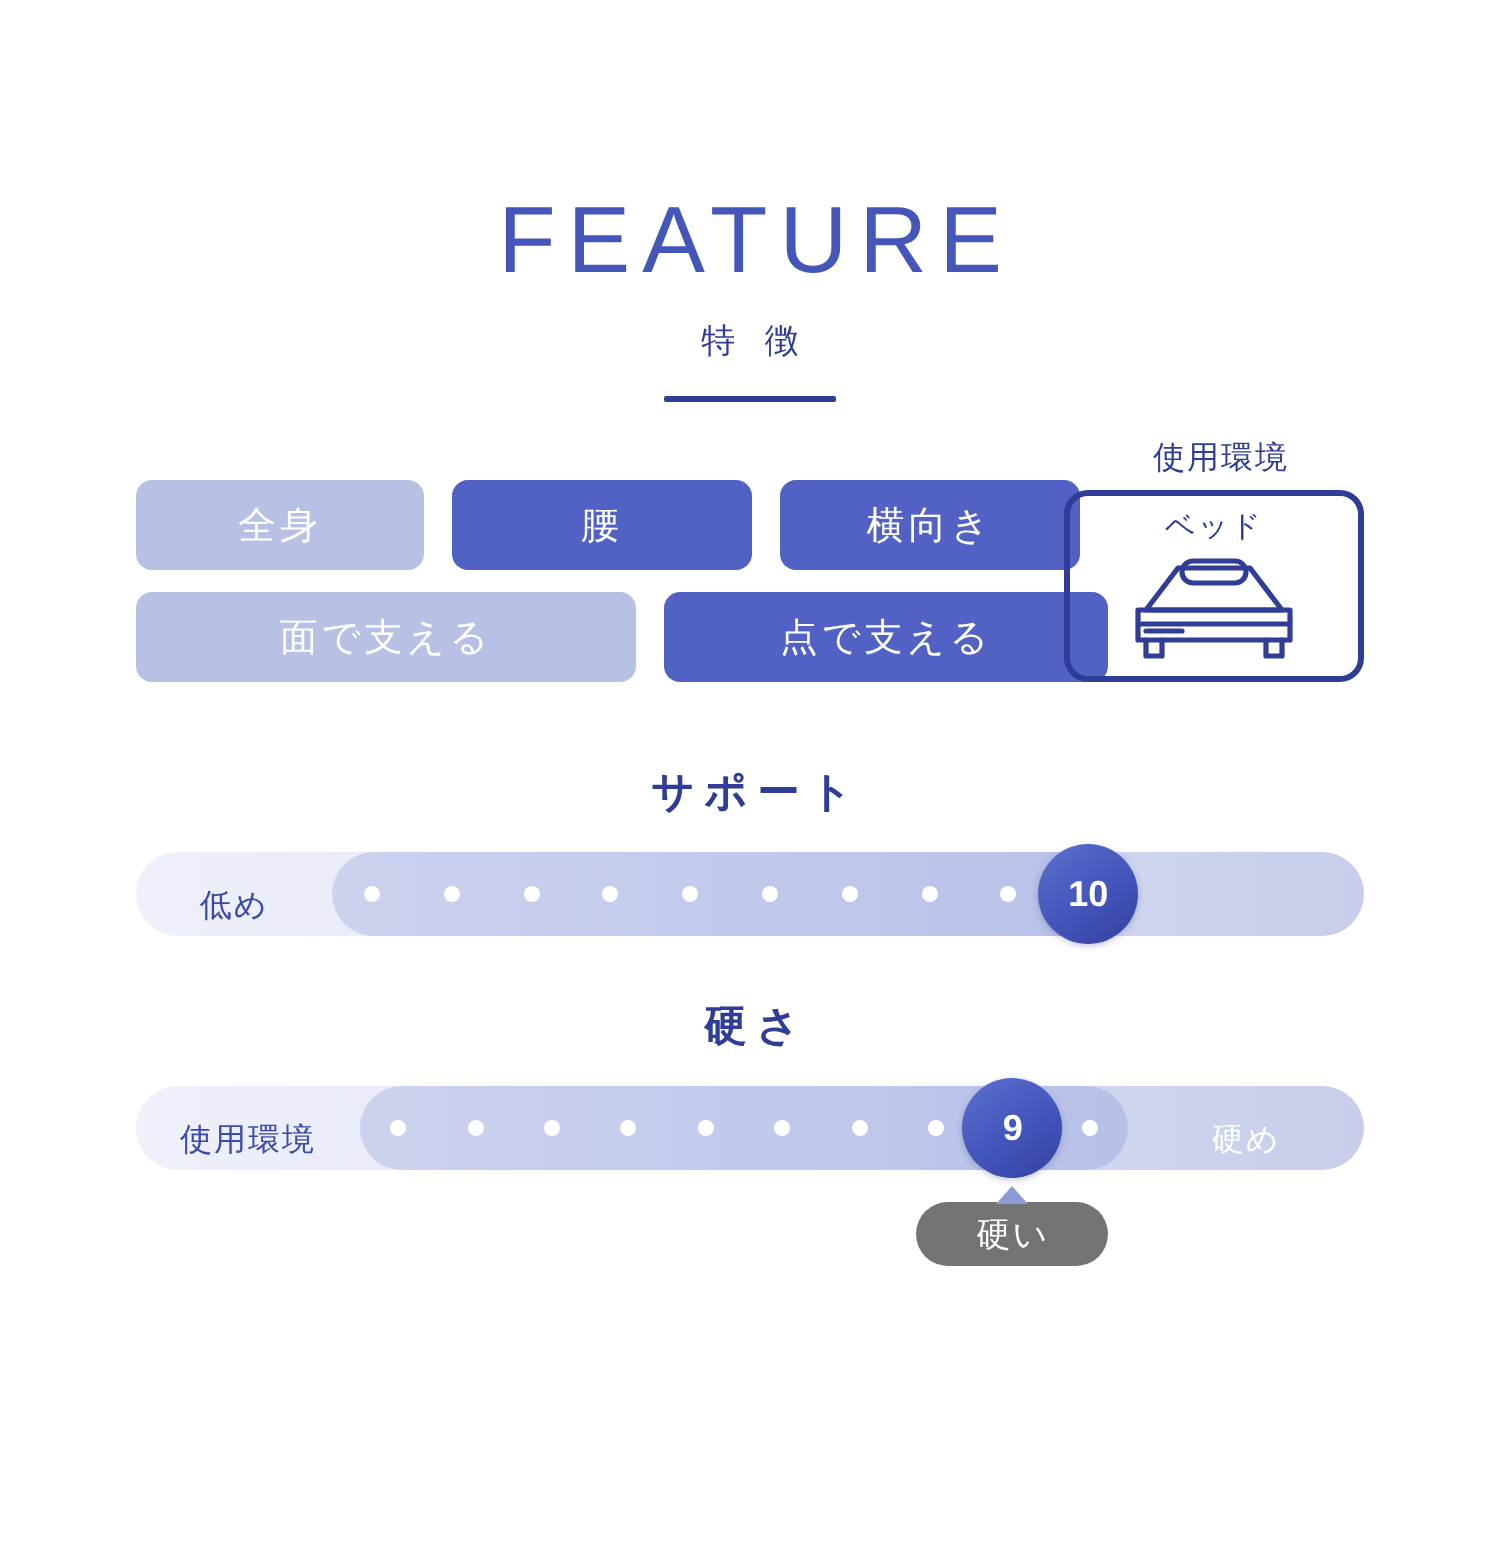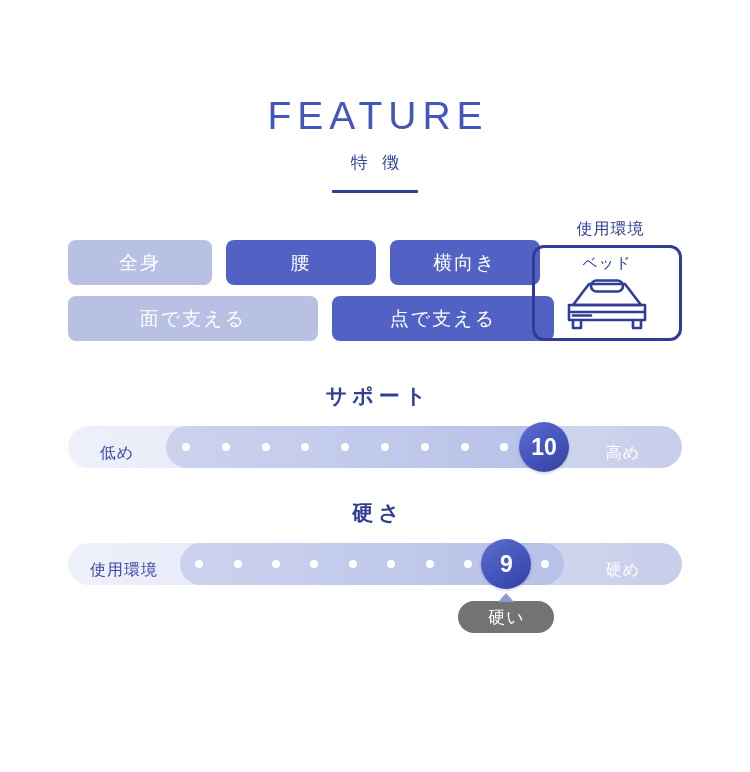--- a/index.html
+++ b/index.html
@@ -18,21 +18,21 @@
 
   
   .title-block {
     position: absolute;
     left: 0;
     top: 96px;
     width: 750px;
     text-align: center;
   }
   .feature-title {
-    font-size: 39px;
+    font-size: 47px;
     letter-spacing: 6px;
     color: #4556bb;
     font-weight: 400;
     line-height: 1.0;
     padding-left: 6px;
   }
   .feature-sub {
     margin-top: 16px;
     font-size: 17px;
     letter-spacing: 5px;
@@ -176,21 +176,21 @@
   }
 
   .knob {
     position: absolute;
     top: 50%;
     width: 50px; height: 50px;
     margin-top: -25px; margin-left: -25px;
     border-radius: 50%;
     background: linear-gradient(145deg, #5e6fd0 0%, #4354bb 55%, #33419e 100%);
     color: #ffffff;
-    font-size: 23px;
+    font-size: 18px;
     font-weight: bold;
     display: flex;
     align-items: center;
     justify-content: center;
     box-shadow: 0 1px 3px rgba(40,50,120,0.28);
     text-align: right;
   }
 
   
   .tooltip {
@@ -260,21 +260,20 @@
     </svg>
   </div>
 </div>
 
 <div class="slider-group" id="support-group">
   <div class="slider-heading">サポート</div>
   <div class="slider-wrap">
     <div class="track-outer"></div>
     <div class="track-inner" style="left: 98px; width: 398px;"></div>
     <div class="end-label left" style="width: 98px;">低め</div>
-    <div class="end-label right" style="width: 118px;">高め</div>
     <div class="dots-layer">
         <div class="dot" style="left: 117.9px;"></div>
         <div class="dot" style="left: 157.7px;"></div>
         <div class="dot" style="left: 197.5px;"></div>
         <div class="dot" style="left: 237.3px;"></div>
         <div class="dot" style="left: 277.1px;"></div>
         <div class="dot" style="left: 316.9px;"></div>
         <div class="dot" style="left: 356.7px;"></div>
         <div class="dot" style="left: 396.5px;"></div>
         <div class="dot" style="left: 436.3px;"></div>

